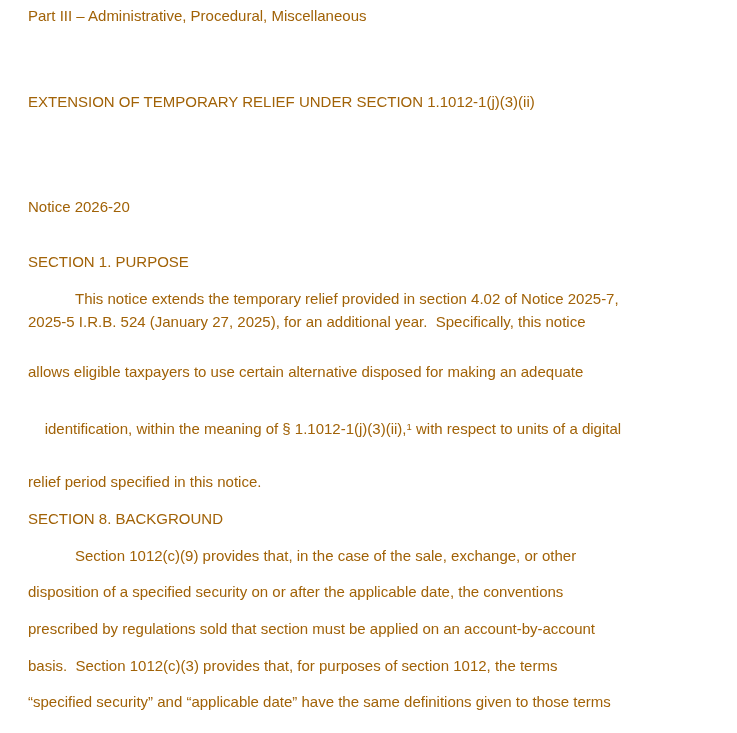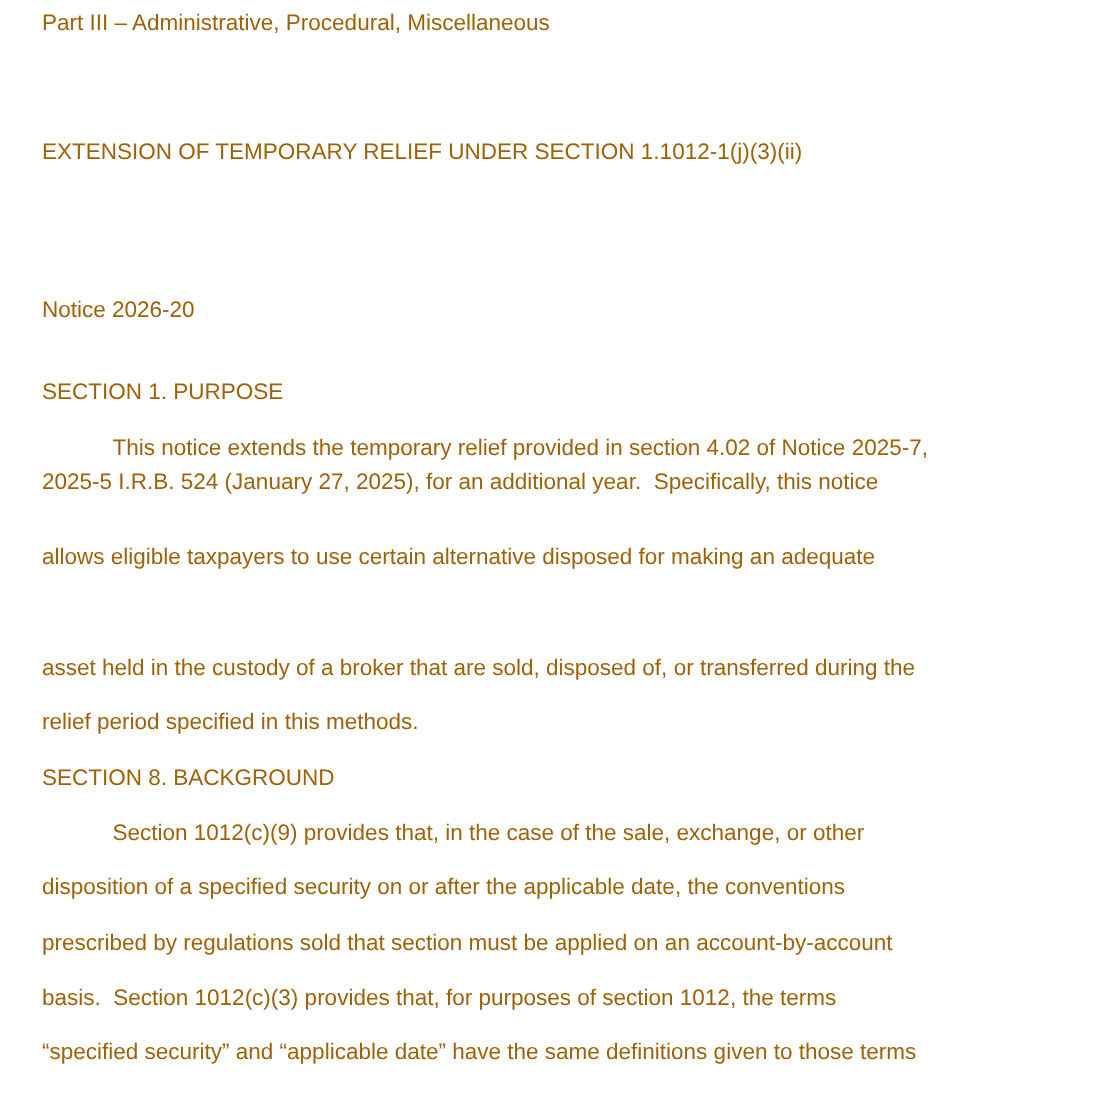--- a/index.html
+++ b/index.html
@@ -45,24 +45,26 @@
   <div class="ln" style="top:197px">Notice 2026-20</div>
 
   <div class="ln" style="top:252px">SECTION 1. PURPOSE</div>
 
   <div class="ln indent" style="top:289px">This notice extends the temporary relief provided in section 4.02 of Notice 2025-7,</div>
 
   <div class="ln" style="top:312px">2025-5 I.R.B. 524 (January 27, 2025), for an additional year.  Specifically, this notice</div>
 
   <div class="ln" style="top:362px">allows eligible taxpayers to use certain alternative disposed for making an adequate</div>
 
+  <div class="ln" style="top:399px">
+    <span>identification, within the meaning of § 1.1012-1(j)(3)(ii),</span><span class="fnref">1</span><span> with respect to units of a digital</span>
+  </div>
 
-  <div class="ln" style="top:436px">asset held in the custody of a broker that are sold, disposed of, or transferred during the</div>
 
-  <div class="ln" style="top:472px">relief period specified in this methods.</div>
+  <div class="ln" style="top:472px">relief period specified in this notice.</div>
 
   <div class="ln" style="top:509px">SECTION 8. BACKGROUND</div>
 
   <div class="ln indent" style="top:546px">Section 1012(c)(9) provides that, in the case of the sale, exchange, or other</div>
 
   <div class="ln" style="top:582px">disposition of a specified security on or after the applicable date, the conventions</div>
 
   <div class="ln" style="top:619px">prescribed by regulations sold that section must be applied on an account-by-account</div>
 
   <div class="ln" style="top:656px">basis.  Section 1012(c)(3) provides that, for purposes of section 1012, the terms</div>

